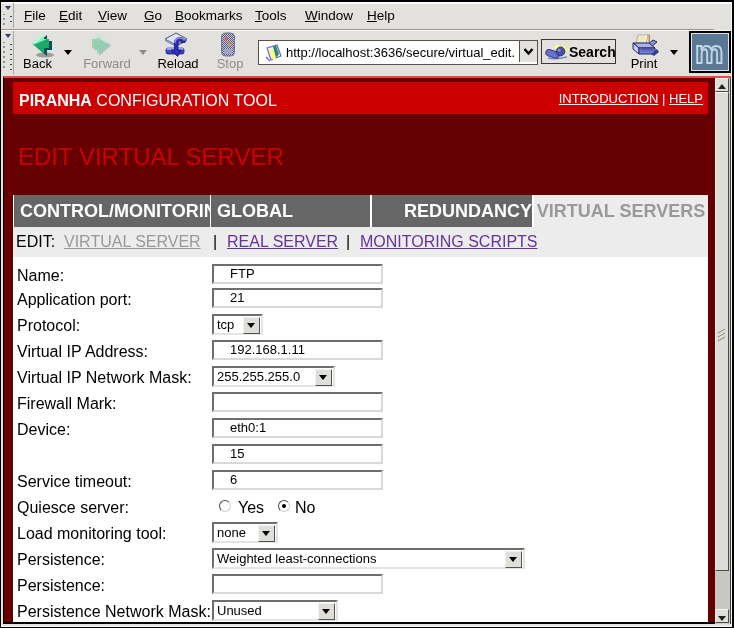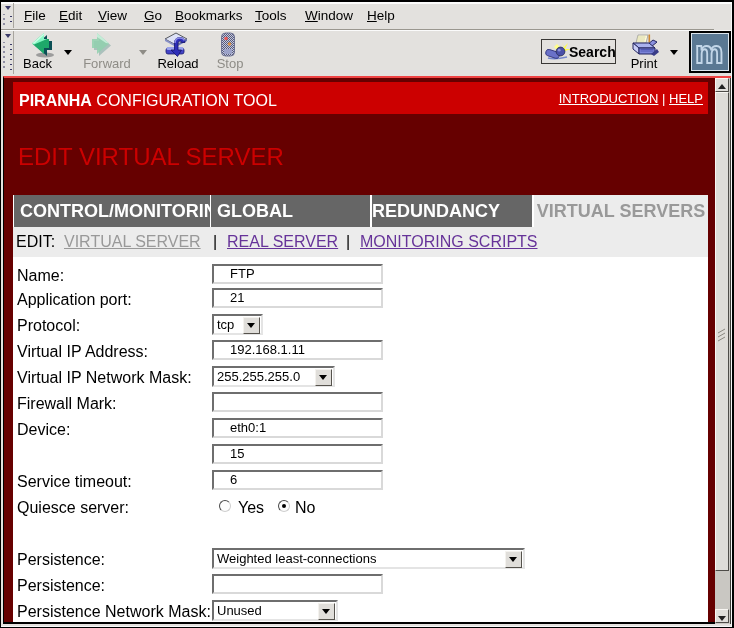--- a/index.html
+++ b/index.html
@@ -121,20 +121,34 @@
         </defs>
      <rect x="3.5" y="1" width="13" height="23" rx="4" fill="#c3c7e0"></rect>
      <rect x="3.5" y="1" width="13" height="23" rx="4" fill="url(#dz)"></rect>
      <rect x="3.5" y="1" width="13" height="23" rx="4" fill="none" stroke="#6e7292" stroke-width="1"></rect>
      <circle cx="8" cy="6.5" r="1.8" fill="#e85858"></circle>
      <circle cx="11.5" cy="12" r="1.8" fill="#d8914a"></circle>
      <rect x="6" y="17" width="8" height="5" fill="#9ca2c8"></rect>
    </svg>
    <div class="tblabel disabled" style="left:214px;top:26px;width:30px;text-align:center">Stop</div>
 
+   <div id="urlbox">
+     <svg class="abs" style="left:4px;top:2px" width="20" height="19" viewBox="0 0 20 19">
+       <polygon points="4,5 14,2 18,13 8,17" fill="#eef0ff" stroke="#6666cc" stroke-width="1.2"></polygon>
+       <polygon points="6,7 9,6 13,16 10,17" fill="#ffff66"></polygon>
+       <polygon points="10,3.5 13,2.6 16,11 13,15" fill="#2e8b57"></polygon>
+       <path d="M3 14 L7 18" stroke="#6666cc" stroke-width="1.2"></path>
+     </svg>
+     <div id="urltext">http://localhost:3636/secure/virtual_edit.</div>
+     <div id="urldrop">
+       <svg width="17" height="21" viewBox="0 0 17 21">
+            <path d="M4.5 8 L8.5 12.5 L12.5 8" fill="none" stroke="#000" stroke-width="2.4"></path>
+          </svg>
+     </div>
+   </div>
    <div id="searchbtn">
      <svg class="abs" style="left:3px;top:2px" width="26" height="20" viewBox="0 0 26 20">
        <polygon points="17,0 19,5 23,1 20,7 26,7 20,9" fill="#ffff44"></polygon>
        <polygon points="12,2 16,6 13,9 9,5" fill="#ffff88"></polygon>
        <path d="M3 16 Q10 18 22 15" stroke="#7788cc" stroke-width="1.6" fill="none"></path>
        <rect x="0.5" y="8.5" width="14" height="6.5" rx="3" transform="rotate(18 7 12)" fill="#6a71c8" stroke="#2c2f77" stroke-width="0.8"></rect>
        <circle cx="15.5" cy="9.5" r="4.4" fill="#4a4fa8" stroke="#26294f" stroke-width="0.8"></circle>
        <circle cx="14.2" cy="8.2" r="1.4" fill="#8b90d8"></circle>
      </svg>
      <span>Search</span>
@@ -165,21 +179,21 @@
    <div id="redbar">
      <div class="brand"><b>PIRANHA</b> CONFIGURATION TOOL</div>
      <div class="links"><span>INTRODUCTION</span> | <span>HELP</span></div>
    </div>
    <div id="title">EDIT VIRTUAL SERVER</div>
    <div id="tabs">
      <div class="tab" style="width:196px;padding-left:6px;box-sizing:border-box">CONTROL/MONITORING</div>
      <div style="width:1px"></div>
      <div class="tab" style="width:159px;padding-left:6px;box-sizing:border-box">GLOBAL SETTINGS</div>
      <div style="width:2px"></div>
-     <div class="tab" style="width:160px;text-align:left">REDUNDANCY</div>
+     <div class="tab" style="width:160px;text-align:right">REDUNDANCY</div>
      <div style="width:2px"></div>
      <div class="tab active" style="flex:1;text-align:center">VIRTUAL SERVERS</div>
    </div>
    <div id="editrow">
      <span style="position:absolute;left:3px">EDIT:</span>
      <span style="position:absolute;left:51px;color:#999;text-decoration:underline">VIRTUAL SERVER</span>
      <span style="position:absolute;left:200px">|</span>
      <span style="position:absolute;left:214px;color:#639;text-decoration:underline">REAL SERVER</span>
      <span style="position:absolute;left:333px">|</span>
      <span style="position:absolute;left:347px;color:#639;text-decoration:underline">MONITORING SCRIPTS</span>
@@ -220,20 +234,24 @@
             <div class="flabel">Service timeout:</div>
             <div class="tinput">6</div>
           </div>
      <div class="frow" style="top:239px">
             <div class="flabel">Quiesce server:</div>
         <div class="radio" style="left:206px;top:4px"></div>
         <div class="flabel" style="left:225px">Yes</div>
         <div class="radio checked" style="left:265px;top:4px"></div>
         <div class="flabel" style="left:282px">No</div>
      </div>
+     <div class="frow" style="top:265px">
+            <div class="flabel">Load monitoring tool:</div>
+            <div class="tselect" style="width:59px">none<div class="selarr"></div></div>
+          </div>
      <div class="frow" style="top:291px">
             <div class="flabel">Persistence:</div>
             <div class="tselect" style="width:306px">Weighted least-connections<div class="selarr"></div></div>
           </div>
      <div class="frow" style="top:317px">
             <div class="flabel">Persistence:</div>
             <div class="tinput"></div>
           </div>
      <div class="frow" style="top:343px">
             <div class="flabel">Persistence Network Mask:</div>

